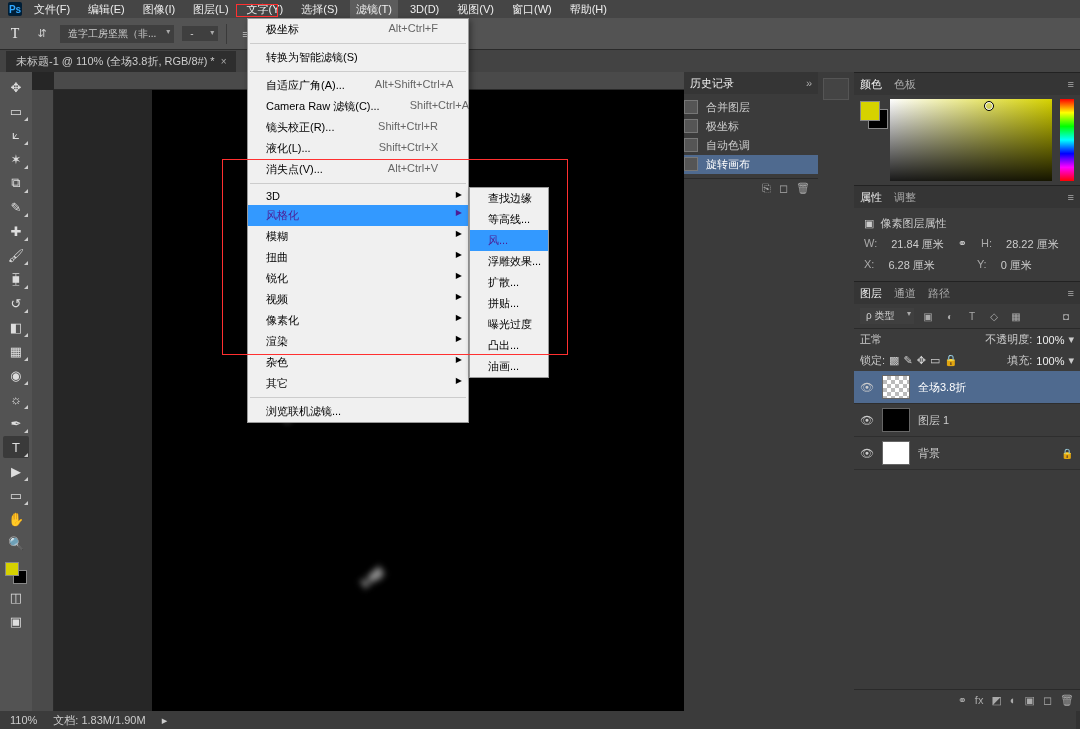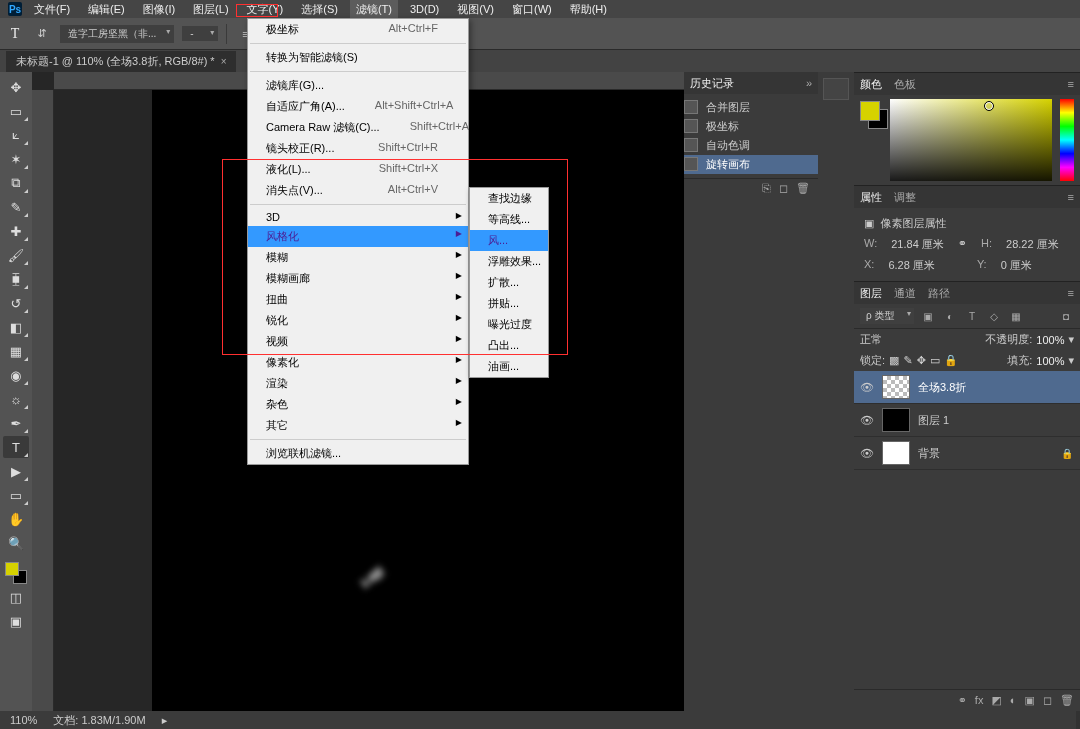--- a/index.html
+++ b/index.html
@@ -329,24 +329,20 @@
   <div class="mi">
     <span>极坐标</span>
     <span class="sc">Alt+Ctrl+F</span>
   </div>
   <hr>
   <div class="mi">
       <span>转换为智能滤镜(S)</span>
     </div>
   <hr>
   <div class="mi">
-      <span>滤镜库(G)...</span>
-      <span class="sc"></span>
-    </div>
-  <div class="mi">
       <span>自适应广角(A)...</span>
       <span class="sc">Alt+Shift+Ctrl+A</span>
     </div>
   <div class="mi">
       <span>Camera Raw 滤镜(C)...</span>
       <span class="sc">Shift+Ctrl+A</span>
     </div>
   <div class="mi">
       <span>镜头校正(R)...</span>
       <span class="sc">Shift+Ctrl+R</span>
@@ -361,23 +357,20 @@
     </div>
   <hr>
   <div class="mi arr">
       <span>3D</span>
     </div>
   <div class="mi arr hl">
       <span>风格化</span>
     </div>
   <div class="mi arr">
       <span>模糊</span>
-    </div>
-  <div class="mi arr">
-      <span>模糊画廊</span>
     </div>
   <div class="mi arr">
       <span>扭曲</span>
     </div>
   <div class="mi arr">
       <span>锐化</span>
     </div>
   <div class="mi arr">
       <span>视频</span>
     </div>

